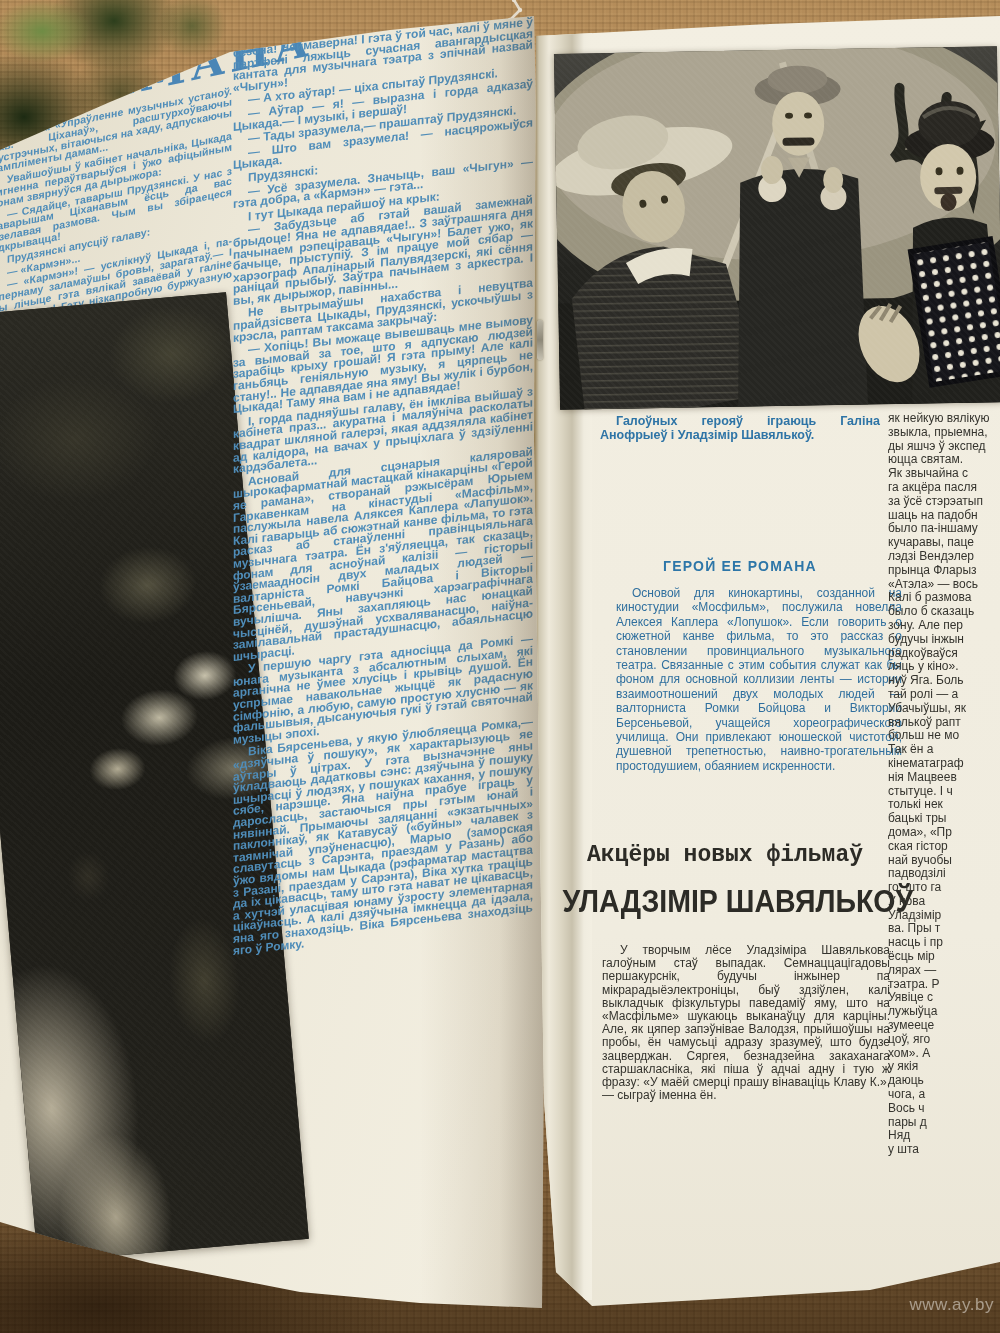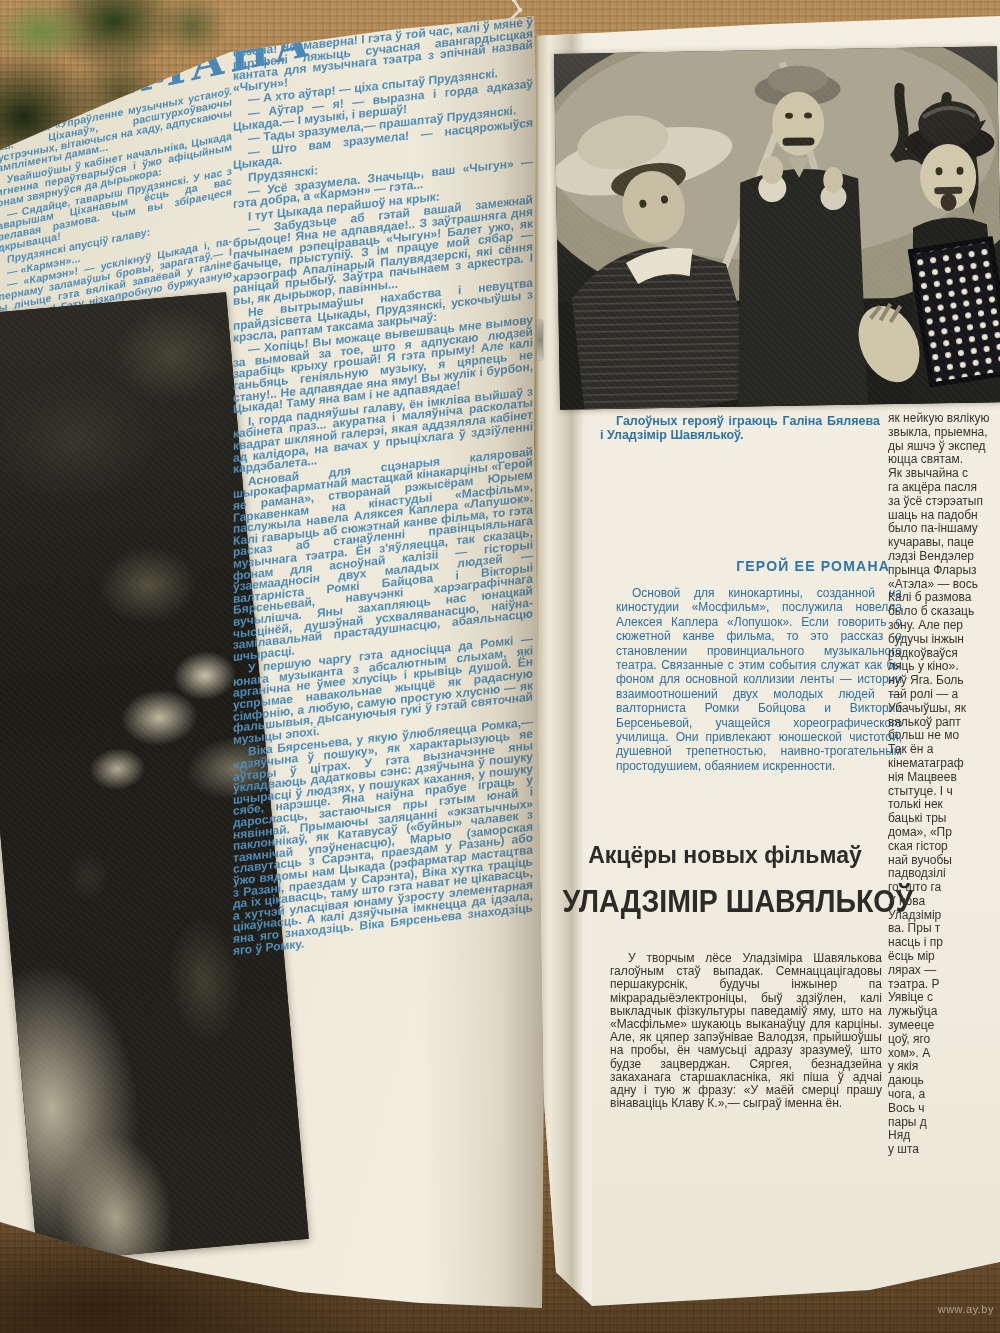--- a/index.html
+++ b/index.html
@@ -68,38 +68,38 @@
     box-shadow:0 2px 8px rgba(30,20,5,.4);}
   .grain{position:absolute;inset:0;background:repeating-linear-gradient(47deg,
       rgba(255,255,255,.025) 0 2px, transparent 2px 5px);}
 
   
   .film-still{position:absolute;left:557px;top:50px;width:443px;height:356px;
     transform:rotate(-1deg);background:#2b2b27;box-shadow:0 1px 6px rgba(40,28,8,.35);}
   .caption{position:absolute;left:600px;top:414px;width:280px;color:#2e74a6;font-weight:700;
     font-size:12.5px;line-height:14px;text-align:justify;}
   .caption p{margin:0;text-indent:16px;}
-  .kicker{position:absolute;left:590px;top:558px;width:300px;text-align:right;color:#2d76a8;
+  .kicker{position:absolute;left:590px;top:558px;width:300px;text-align:center;color:#2d76a8;
     font-weight:700;font-size:14px;letter-spacing:1.2px;}
   .ru-par{position:absolute;left:600px;top:586px;width:286px;color:#2f6f9e;font-weight:400;
     font-size:12px;line-height:14.4px;text-align:justify;margin-left:16px;}
   .ru-par p{margin:0;text-indent:16px;}
   .rubric{position:absolute;left:560px;top:842px;width:330px;text-align:center;color:#2c2b26;
-    font-family:Liberation Sans, sans-serif;font-weight:700;font-size:23px;}
+    font-family:Liberation Mono, monospace;font-weight:700;font-size:23px;}
   .art-title{position:absolute;left:548px;top:884px;width:360px;text-align:center;color:#2c2b26;
     font-weight:700;font-size:31px;letter-spacing:0;transform:scaleX(.92);transform-origin:center;
     white-space:nowrap;}
   .black-col{position:absolute;left:598px;top:940px;width:296px;color:#35342e;
     font-size:12px;line-height:13.2px;text-align:justify;}
-  .black-col p{margin:12px;text-indent:18px;}
+  .black-col p{margin:4px;text-indent:18px;}
   .col-b{position:absolute;left:888px;top:412px;width:150px;color:#35342e;font-size:12px;
     line-height:13.8px;white-space:pre-line;text-align:left;}
 
   .watermark{position:absolute;right:6px;bottom:18px;color:rgba(248,246,240,.5);
-    font-size:11px;letter-spacing:.5px;}
+    font-size:17px;letter-spacing:.5px;}
 </style>
 </head>
 <body>
 
 <div id="stage">
 
   <div class="burlap"></div>
   <div class="burlap-shade"></div>
   <div class="foliage"></div>
 
@@ -220,21 +220,21 @@
           <rect x="362" y="198" width="81" height="135" fill="url(#btn)"></rect>
           <rect x="362" y="198" width="81" height="135" fill="none" stroke="#0d0d10" stroke-width="5"></rect>
         </g>
         <ellipse cx="330" cy="296" rx="28" ry="40" fill="#cfc5a9" transform="rotate(-24 330 296)"></ellipse>
         <path d="M312 270 L322 258 M322 272 L332 256 M332 274 L342 258" stroke="#8f8670" stroke-width="4" fill="none"></path>
       </svg>
       <div class="grain"></div>
     </div>
 
     <div class="caption">
-      <p>Галоўных герояў іграюць Галіна Бяляева і Уладзімір Шавялькоў.</p>
+      <p>Галоўных герояў іграюць Галіна Анофрыеў і Уладзімір Шавялькоў.</p>
     </div>
 
     <div class="kicker">ГЕРОЙ ЕЕ РОМАНА</div>
 
     <div class="ru-par">
       <p>Основой для кинокартины, созданной на киностудии «Мосфильм», послужила новелла Алексея Каплера «Лопушок». Если говорить о сюжетной канве фильма, то это рассказ о становлении провинциального музыкального театра. Связанные с этим события служат как бы фоном для основной коллизии ленты — истории взаимоотношений двух молодых людей — валторниста Ромки Бойцова и Виктории Берсеньевой, учащейся хореографического училища. Они привлекают юношеской чистотой, душевной трепетностью, наивно-трогательным простодушием, обаянием искренности.</p>
     </div>
 
     <div class="rubric">Акцёры новых фільмаў</div>
     <div class="art-title">УЛАДЗІМІР ШАВЯЛЬКОЎ</div>

